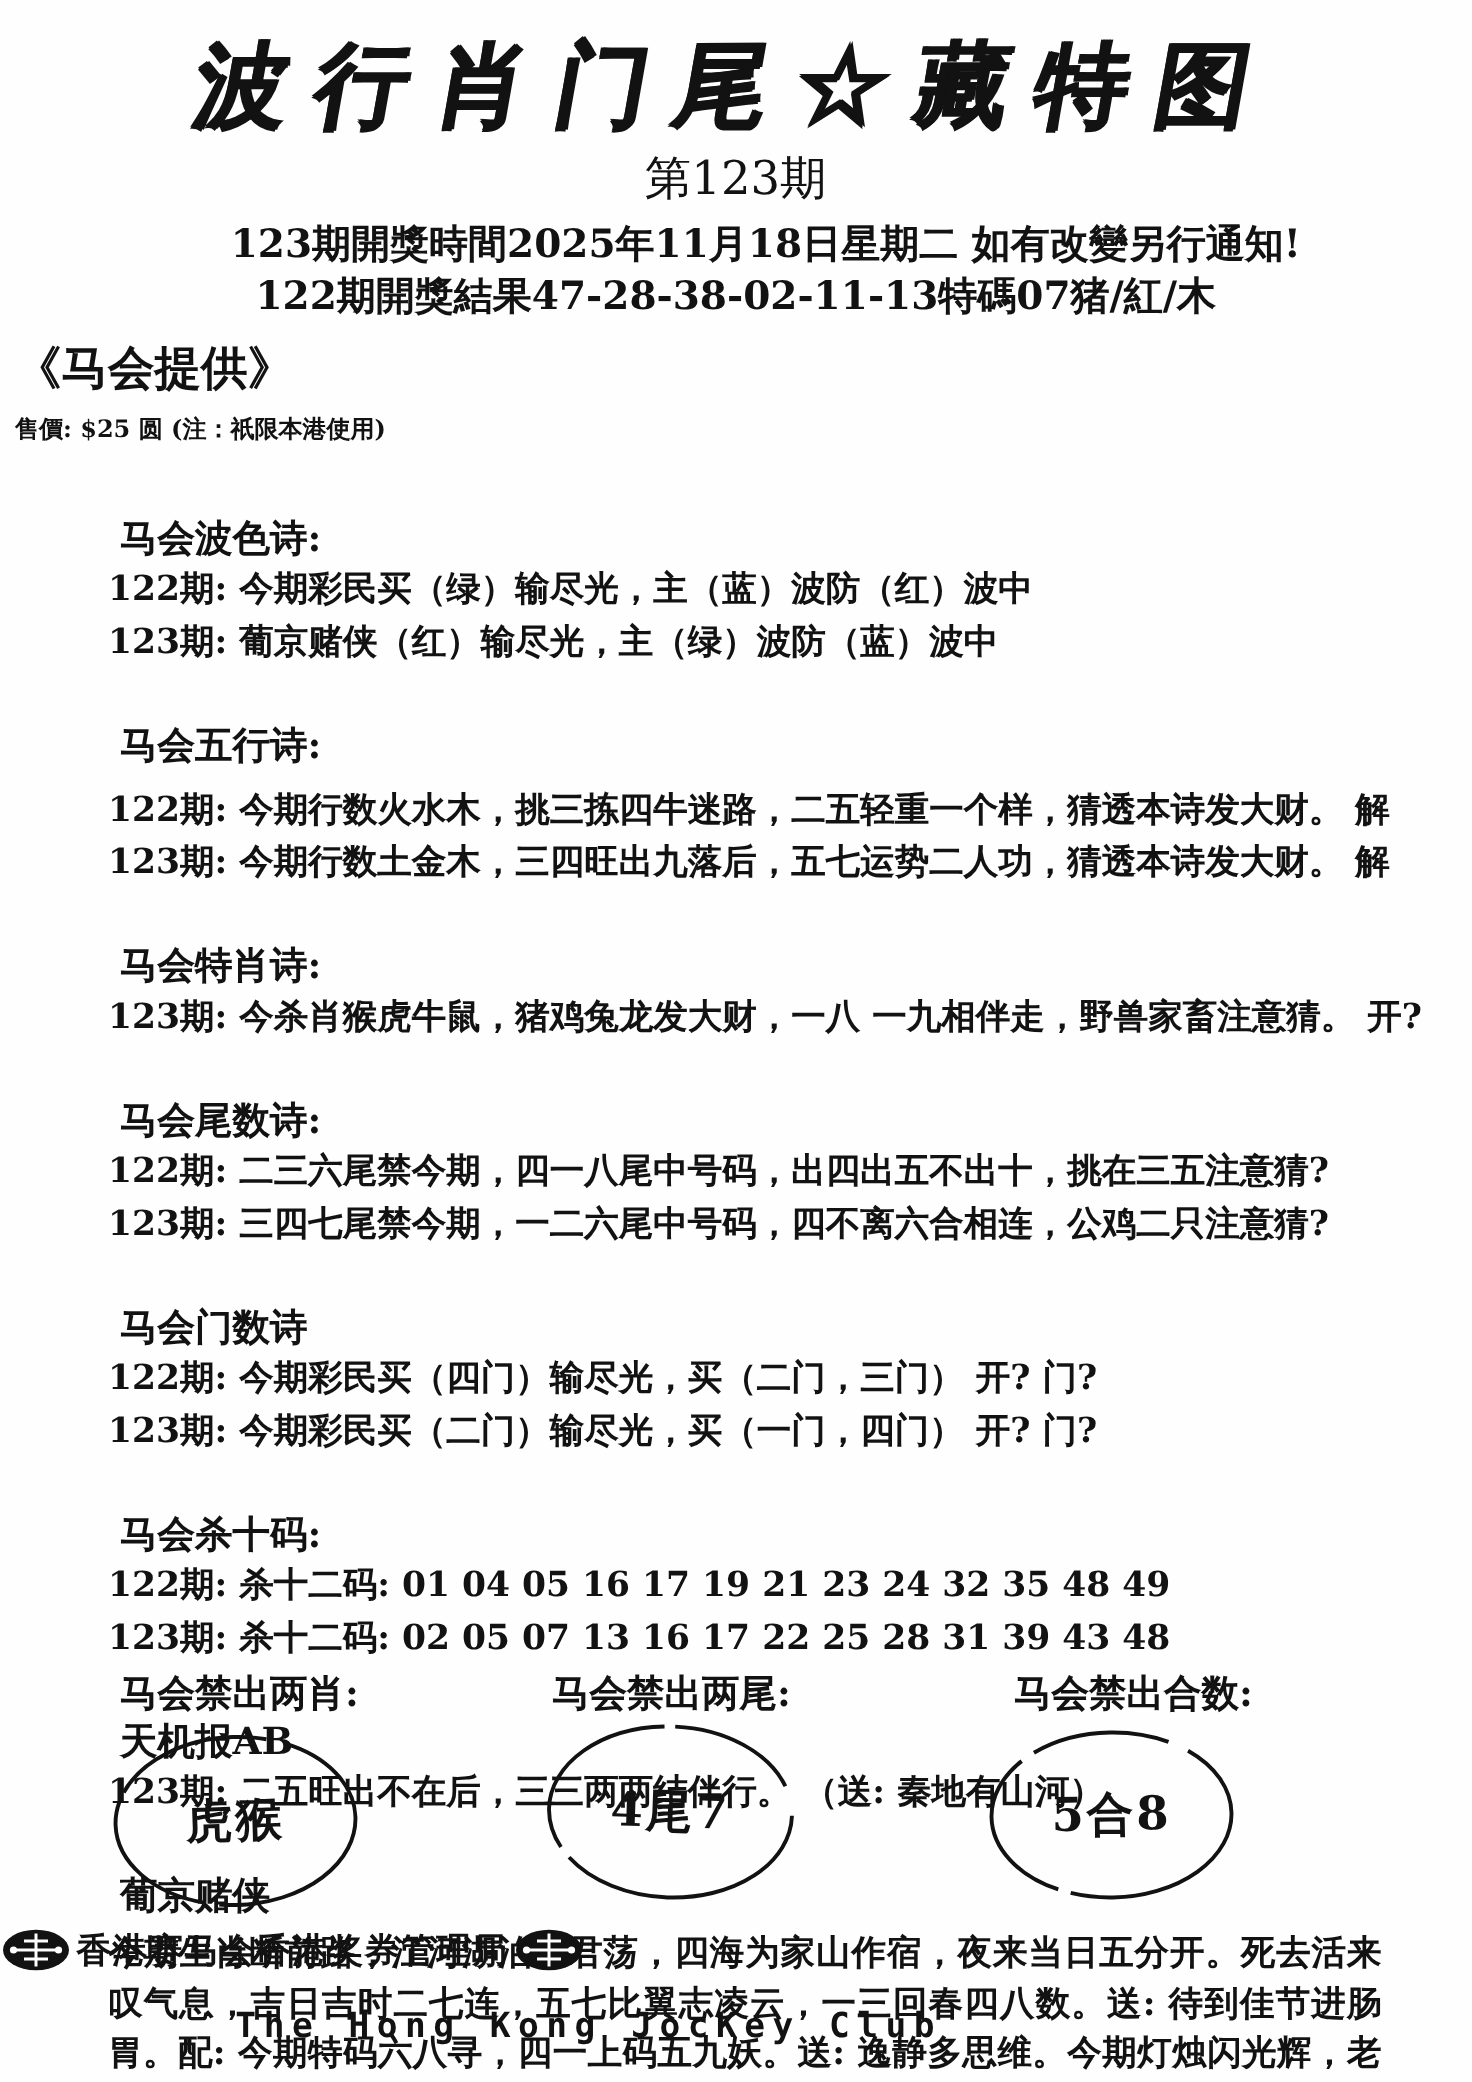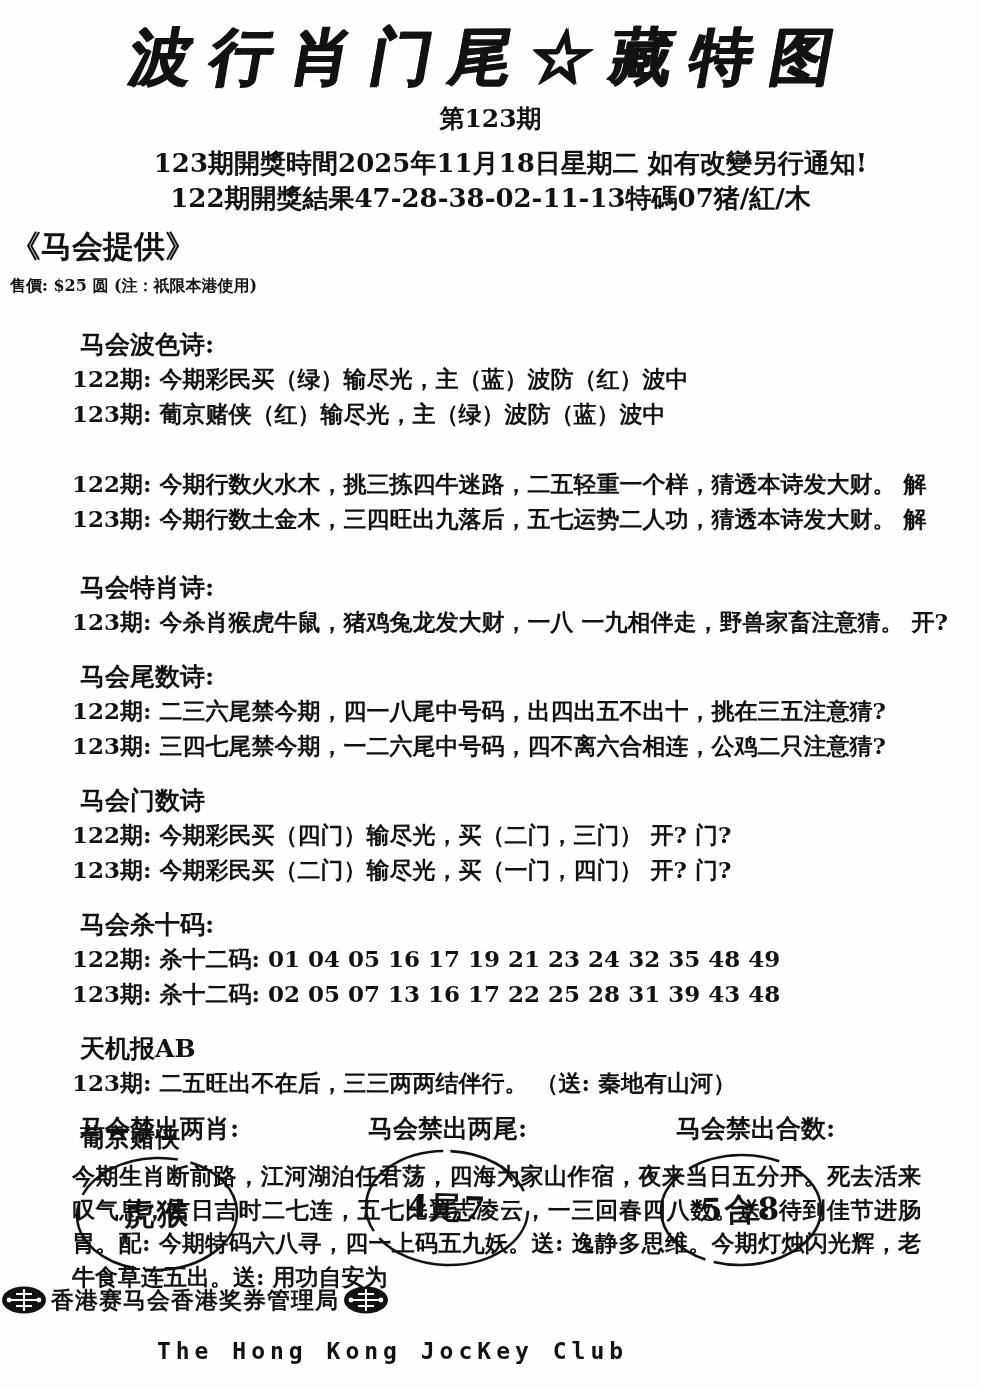--- a/index.html
+++ b/index.html
@@ -12,33 +12,33 @@
   }
   .page{position:absolute;inset:0;}
   
   .title{
     margin-top:16px;text-align:center;
     font-size:62px;font-weight:900;letter-spacing:18px;
     transform:skewX(-10deg);
     text-shadow:1.5px 0 0 #121212,0 1px 0 #121212;
     white-space:nowrap;line-height:82px;
   }
-  .issue{text-align:center;font-size:25px;font-weight:700;line-height:38px;margin-top:2px;}
+  .issue{text-align:center;font-size:31px;font-weight:400;line-height:38px;margin-top:2px;}
   .notice{text-align:center;font-size:26px;font-weight:700;line-height:31px;}
   .notice.first{margin-top:10px;padding-left:40px;}
   .notice.second{margin-top:4px;}
   .provider-row{
     display:flex;justify-content:center;align-items:baseline;
     margin-top:12px;line-height:40px;white-space:nowrap;flex-direction:column;
   }
   .provider{font-size:31px;font-weight:900;}
   .price-note{font-size:16px;font-weight:700;margin-left:10px;}
   
   .content{padding:0 60px 0 72px;}
-  .sec{margin-top:23px;}
+  .sec{margin-top:37px;}
   .sec.loose{margin-top:37px;}
   .sec .heading{font-size:25px;font-weight:900;line-height:31px;padding-left:8px;}
   .sec .line{font-size:23px;font-weight:700;line-height:33px;margin-top:2px;white-space:nowrap;}
   .sec.loose .line.first{margin-top:11px;}
   .sec .para{
     font-size:23px;font-weight:700;line-height:33.5px;margin-top:6px;
     text-align:justify;text-justify:inter-ideograph;
   }
   
   .forbidden{position:absolute;left:0;top:1104px;width:981px;height:190px;}
@@ -80,20 +80,21 @@
 
   <div class="content">
 
     <div class="sec">
       <div class="heading">马会波色诗:</div>
       <div class="line">122期: 今期彩民买（绿）输尽光，主（蓝）波防（红）波中</div>
       <div class="line">123期: 葡京赌侠（红）输尽光，主（绿）波防（蓝）波中</div>
     </div>
 
     <div class="sec loose">
+      <div class="heading">马会五行诗:</div>
       <div class="line first">122期: 今期行数火水木，挑三拣四牛迷路，二五轻重一个样，猜透本诗发大财。 解</div>
       <div class="line">123期: 今期行数土金木，三四旺出九落后，五七运势二人功，猜透本诗发大财。 解</div>
     </div>
 
     <div class="sec loose">
       <div class="heading">马会特肖诗:</div>
       <div class="line">123期: 今杀肖猴虎牛鼠，猪鸡兔龙发大财，一八 一九相伴走，野兽家畜注意猜。 开?</div>
     </div>
 
     <div class="sec">

